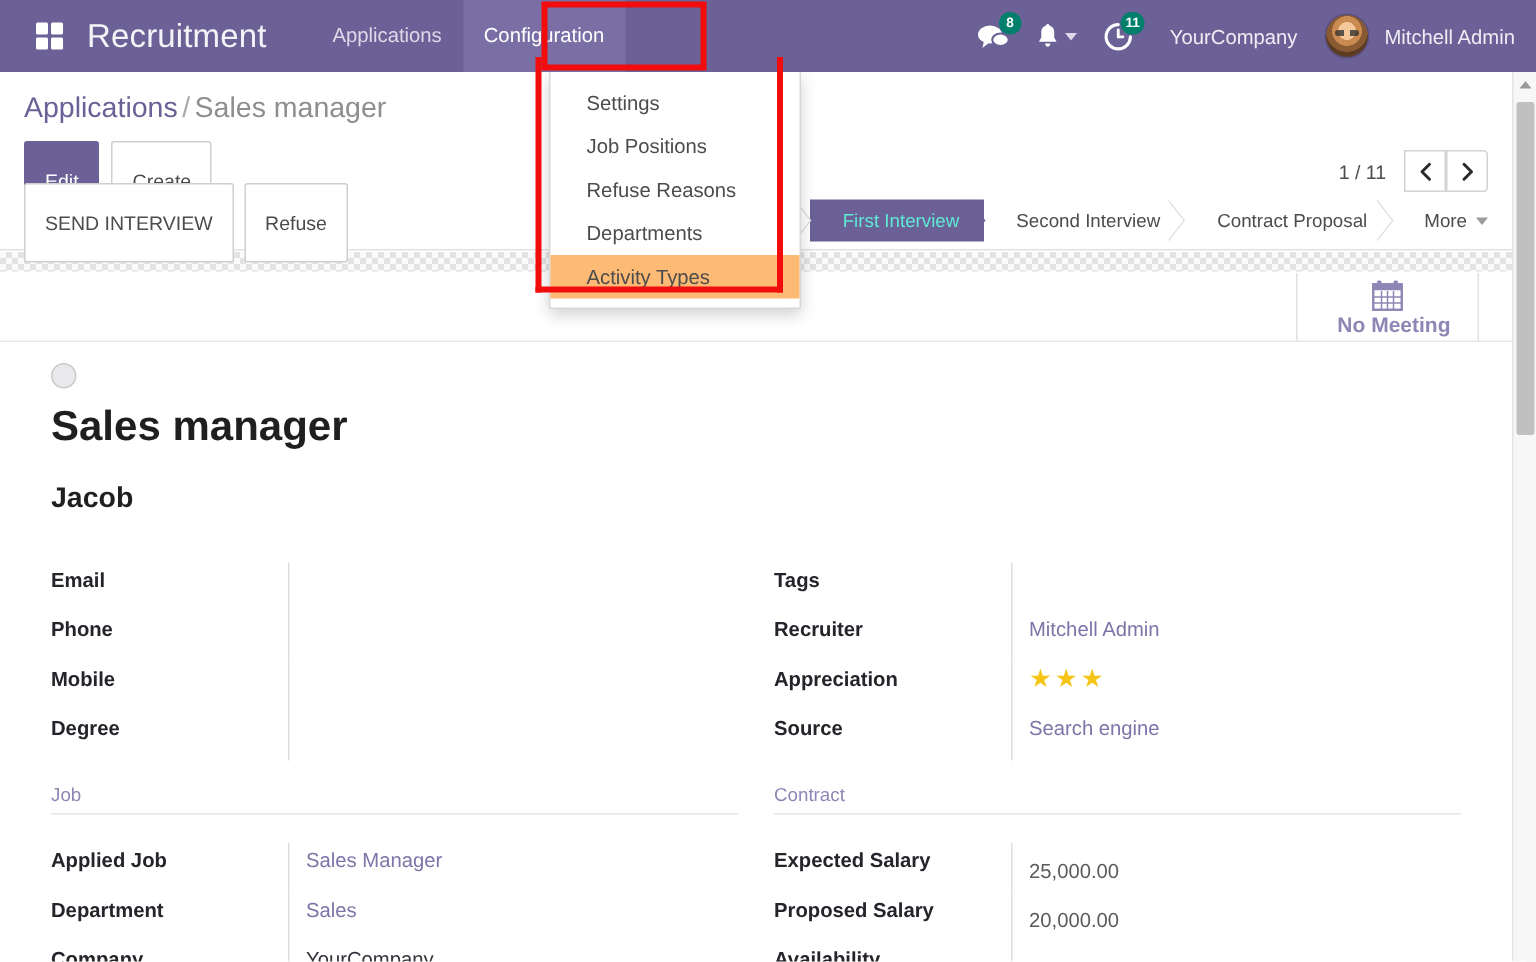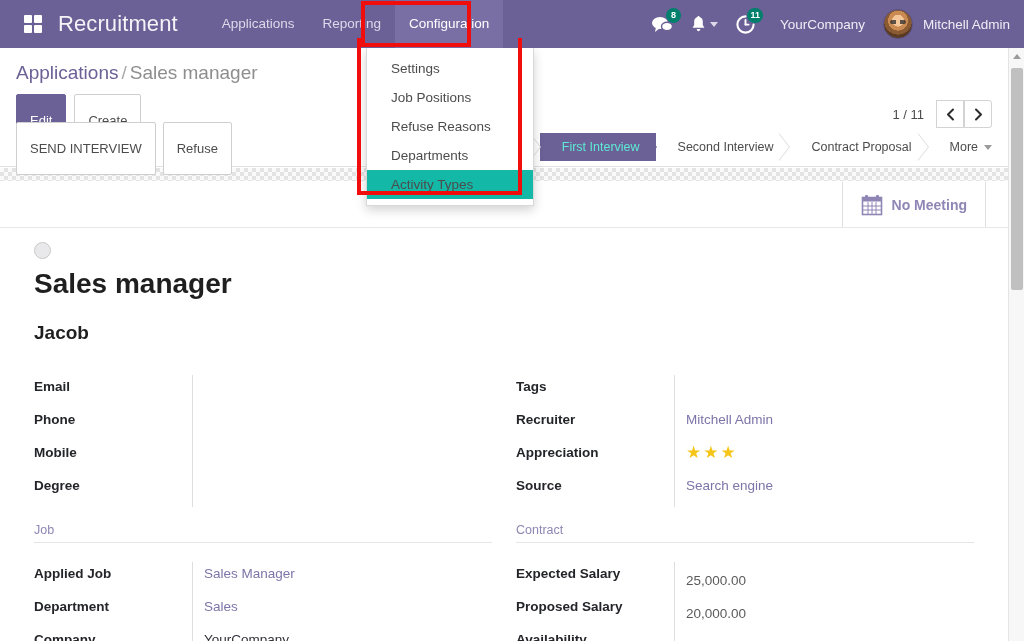--- a/index.html
+++ b/index.html
@@ -69,21 +69,21 @@
     position: absolute; left: 366px; top: 48px;
     width: 168px; background: #ffffff;
     border: 1px solid #d8d8d8; border-top: none;
     box-shadow: 0 4px 10px rgba(0,0,0,.18);
     padding: 6px 0 6px 0; z-index: 25;
   }
   .dropdown-item {
     padding: 6px 14px 6px 24px; font-size: 13.5px;
     color: #4c4c4c; white-space: nowrap; cursor: pointer; line-height: 17px;
   }
-  .dropdown-item.hovered { background: #14b8a6; }
+  .dropdown-item.hovered { background: #fdba74; }
 
   
   .annot { position: absolute; border: 4px solid #f20d0d; z-index: 40; pointer-events: none; }
   #annot-menu  { left: 361px; top: 1px;   width: 110px; height: 46px; }
   #annot-panel { left: 357px; top: 38px;  width: 165px; height: 157px; border-top: none; }
 
   
   .control-panel {
     position: absolute; top: 48px; left: 0; width: 1008px;
     background: #ffffff; border-bottom: 1px solid #e2e2e2;
@@ -150,21 +150,21 @@
   }
 
   
   .sheet-wrap { position: absolute; top: 182px; left: 0; width: 1008px; height: 459px; background: #ffffff; }
   .button-box {
     position: absolute; right: 22px; top: 0px; height: 46px;
     display: flex; align-items: center;
     border-left: 1px solid #e0e0e0; border-right: 1px solid #e0e0e0;
     padding: 0 18px;
   }
-  .smart-btn { display: flex; align-items: center; cursor: pointer; color: #8f86b5; }
+  .smart-btn { display: flex; align-items: center; cursor: pointer; color: #8f86b5; flex-direction: column; }
   .cal-icon { width: 22px; height: 22px; position: relative; flex: none; }
   .smart-label { font-size: 14px; color: #8f86b5; padding-left: 9px; font-weight: bold; white-space: nowrap; }
   .sheet-divider { position: absolute; left: 0; top: 45px; width: 1008px; height: 1px; background: #e8e8e8; }
 
   .sheet { position: absolute; top: 60px; left: 0; width: 1008px; padding: 0 34px; }
   .state-dot {
     width: 17px; height: 17px; border-radius: 50%;
     border: 1px solid #c9c9c9; background: #e9e9ec; margin-bottom: 8px;
   }
   .record-title { font-size: 28px; font-weight: bold; color: #1f1f1f; line-height: 34px; margin: 0; }
@@ -215,21 +215,20 @@
       <span class="apps-grid">
           <i></i>
           <i></i>
           <i></i>
           <i></i>
         </span>
     </div>
     <div class="brand">Recruitment</div>
     <div class="menu-items">
       <div class="menu-item">Applications</div>
-      <div class="menu-item">Reporting</div>
       <div class="menu-item active">Configuration</div>
     </div>
 
     <div class="nav-right">
       <div class="nav-icon">
         <svg width="21" height="17" viewBox="0 0 21 17">
           <ellipse cx="8" cy="7" rx="8" ry="6" fill="#ffffff"></ellipse>
           <path d="M4 11 L3 16 L8 12 Z" fill="#ffffff"></path>
           <ellipse cx="15" cy="10.5" rx="5.5" ry="4.2" fill="#ffffff" stroke="#6c6196" stroke-width="1.4"></ellipse>
         </svg>

